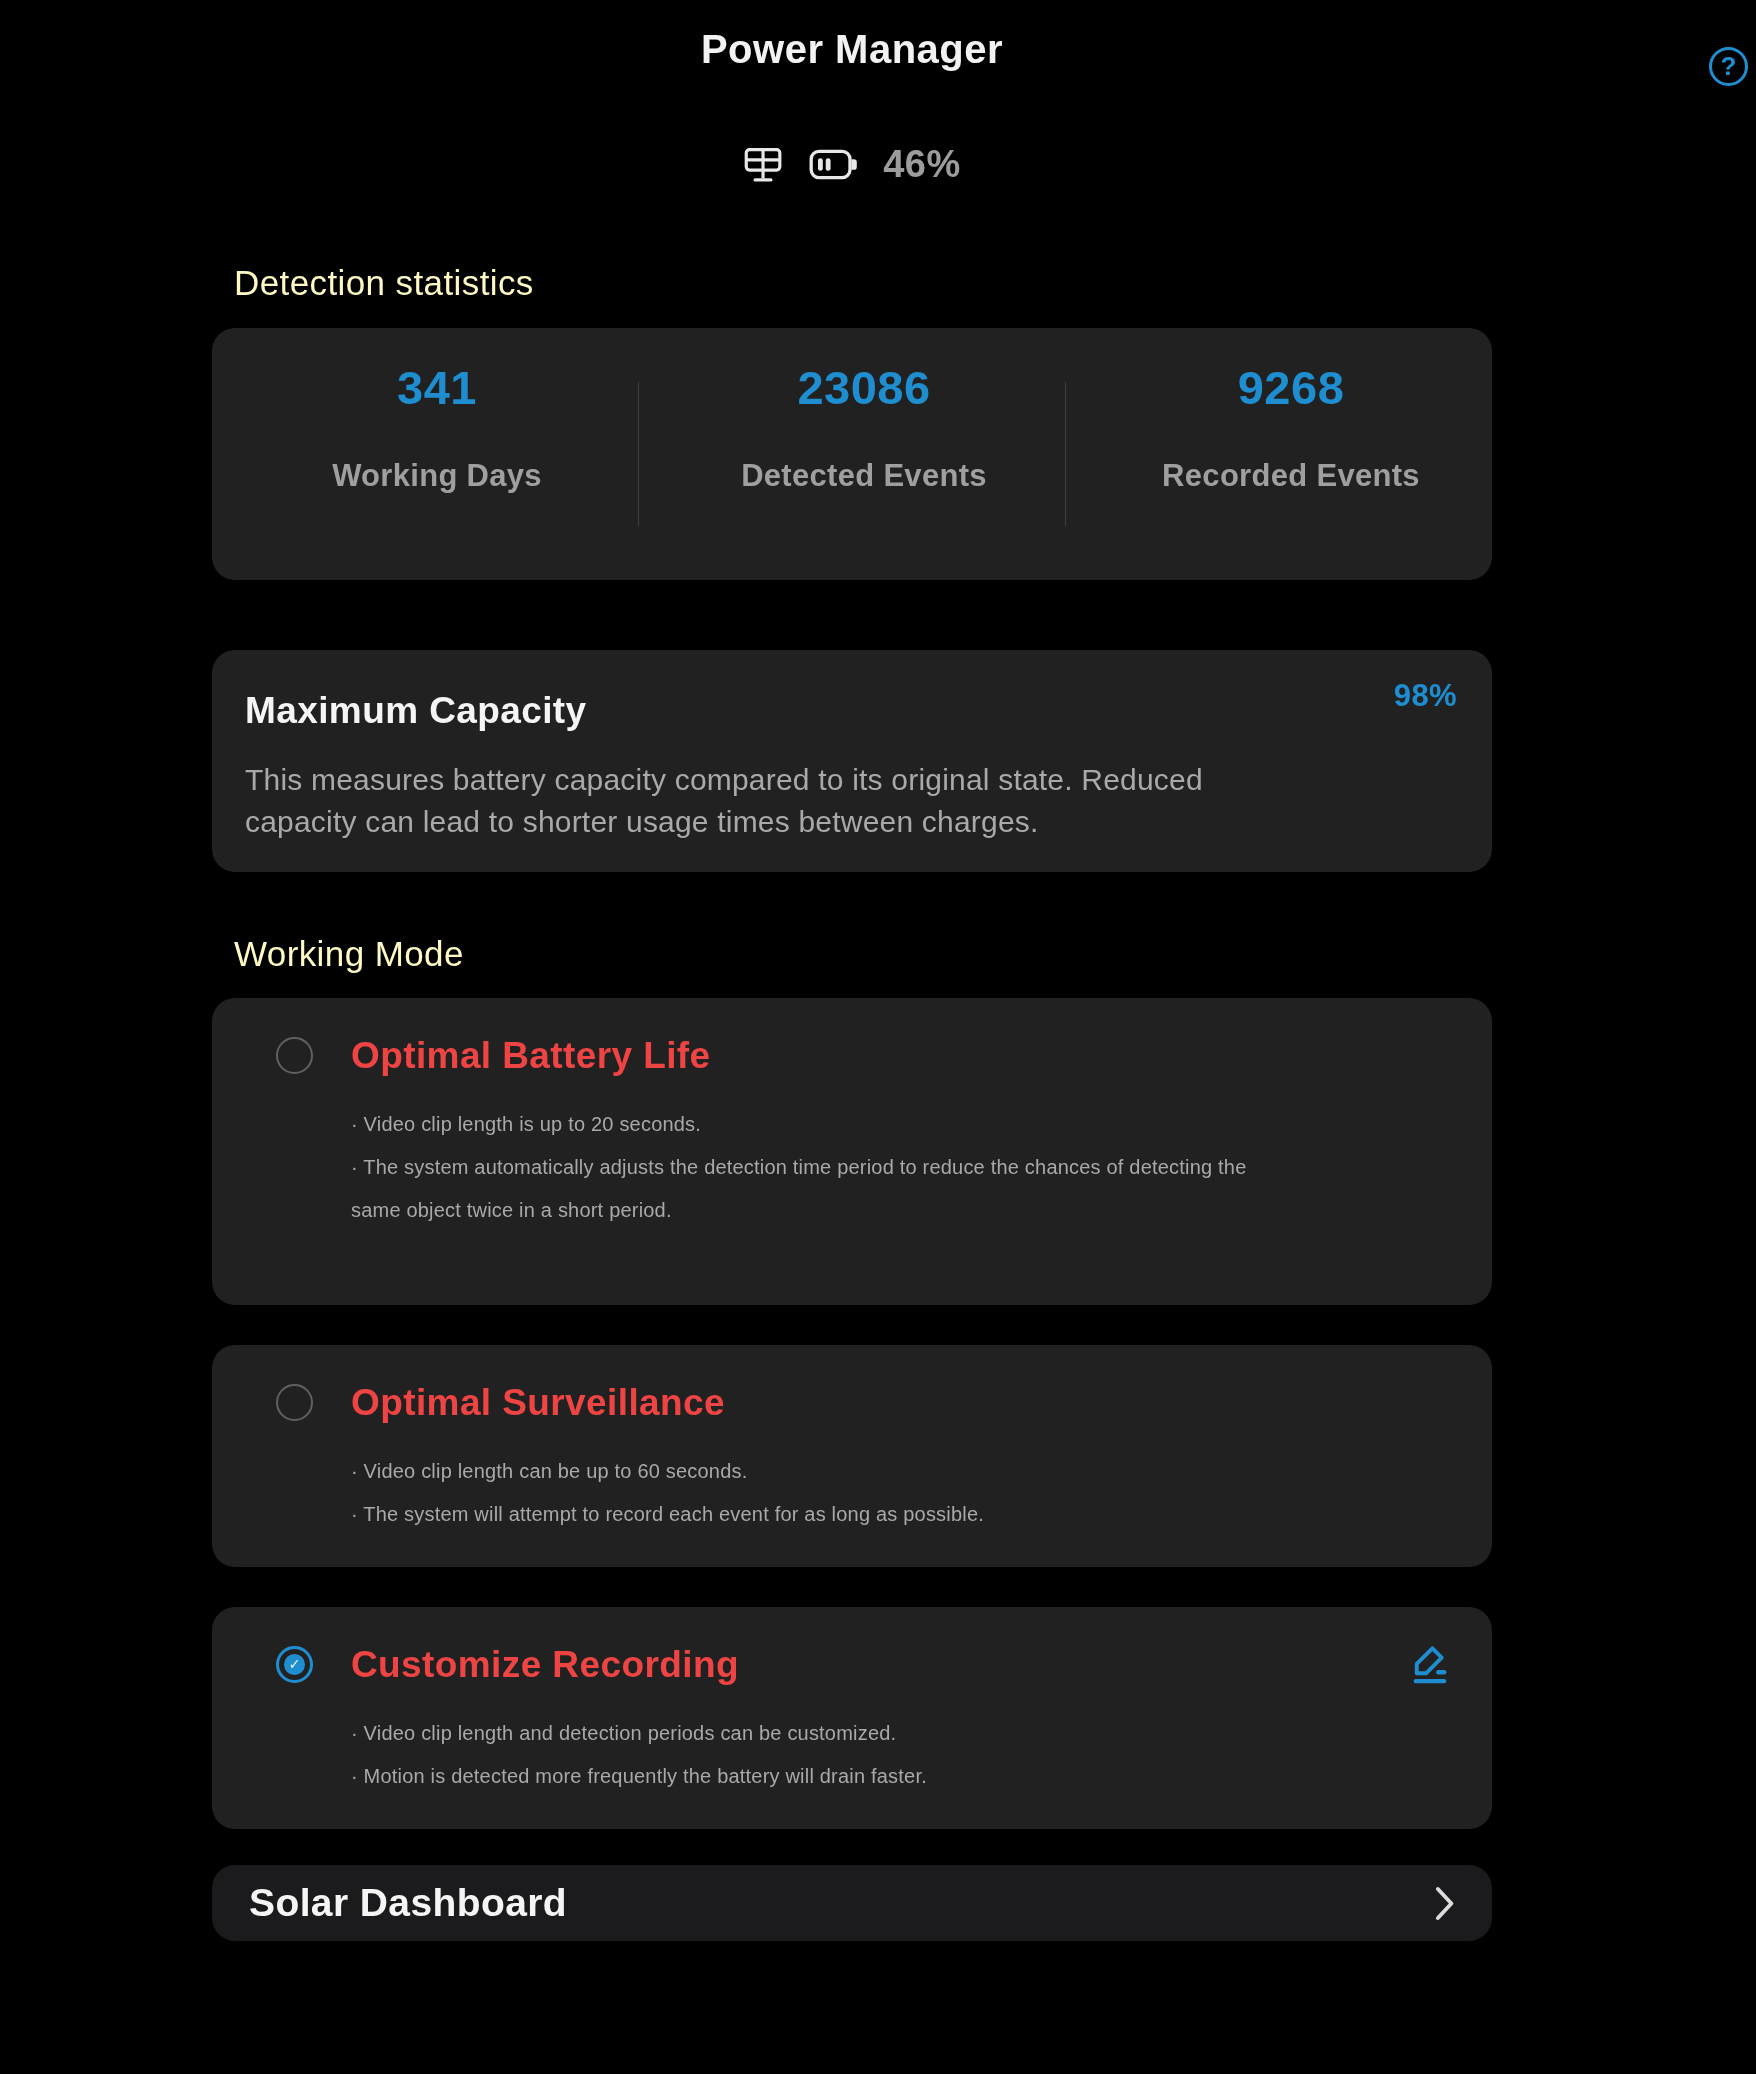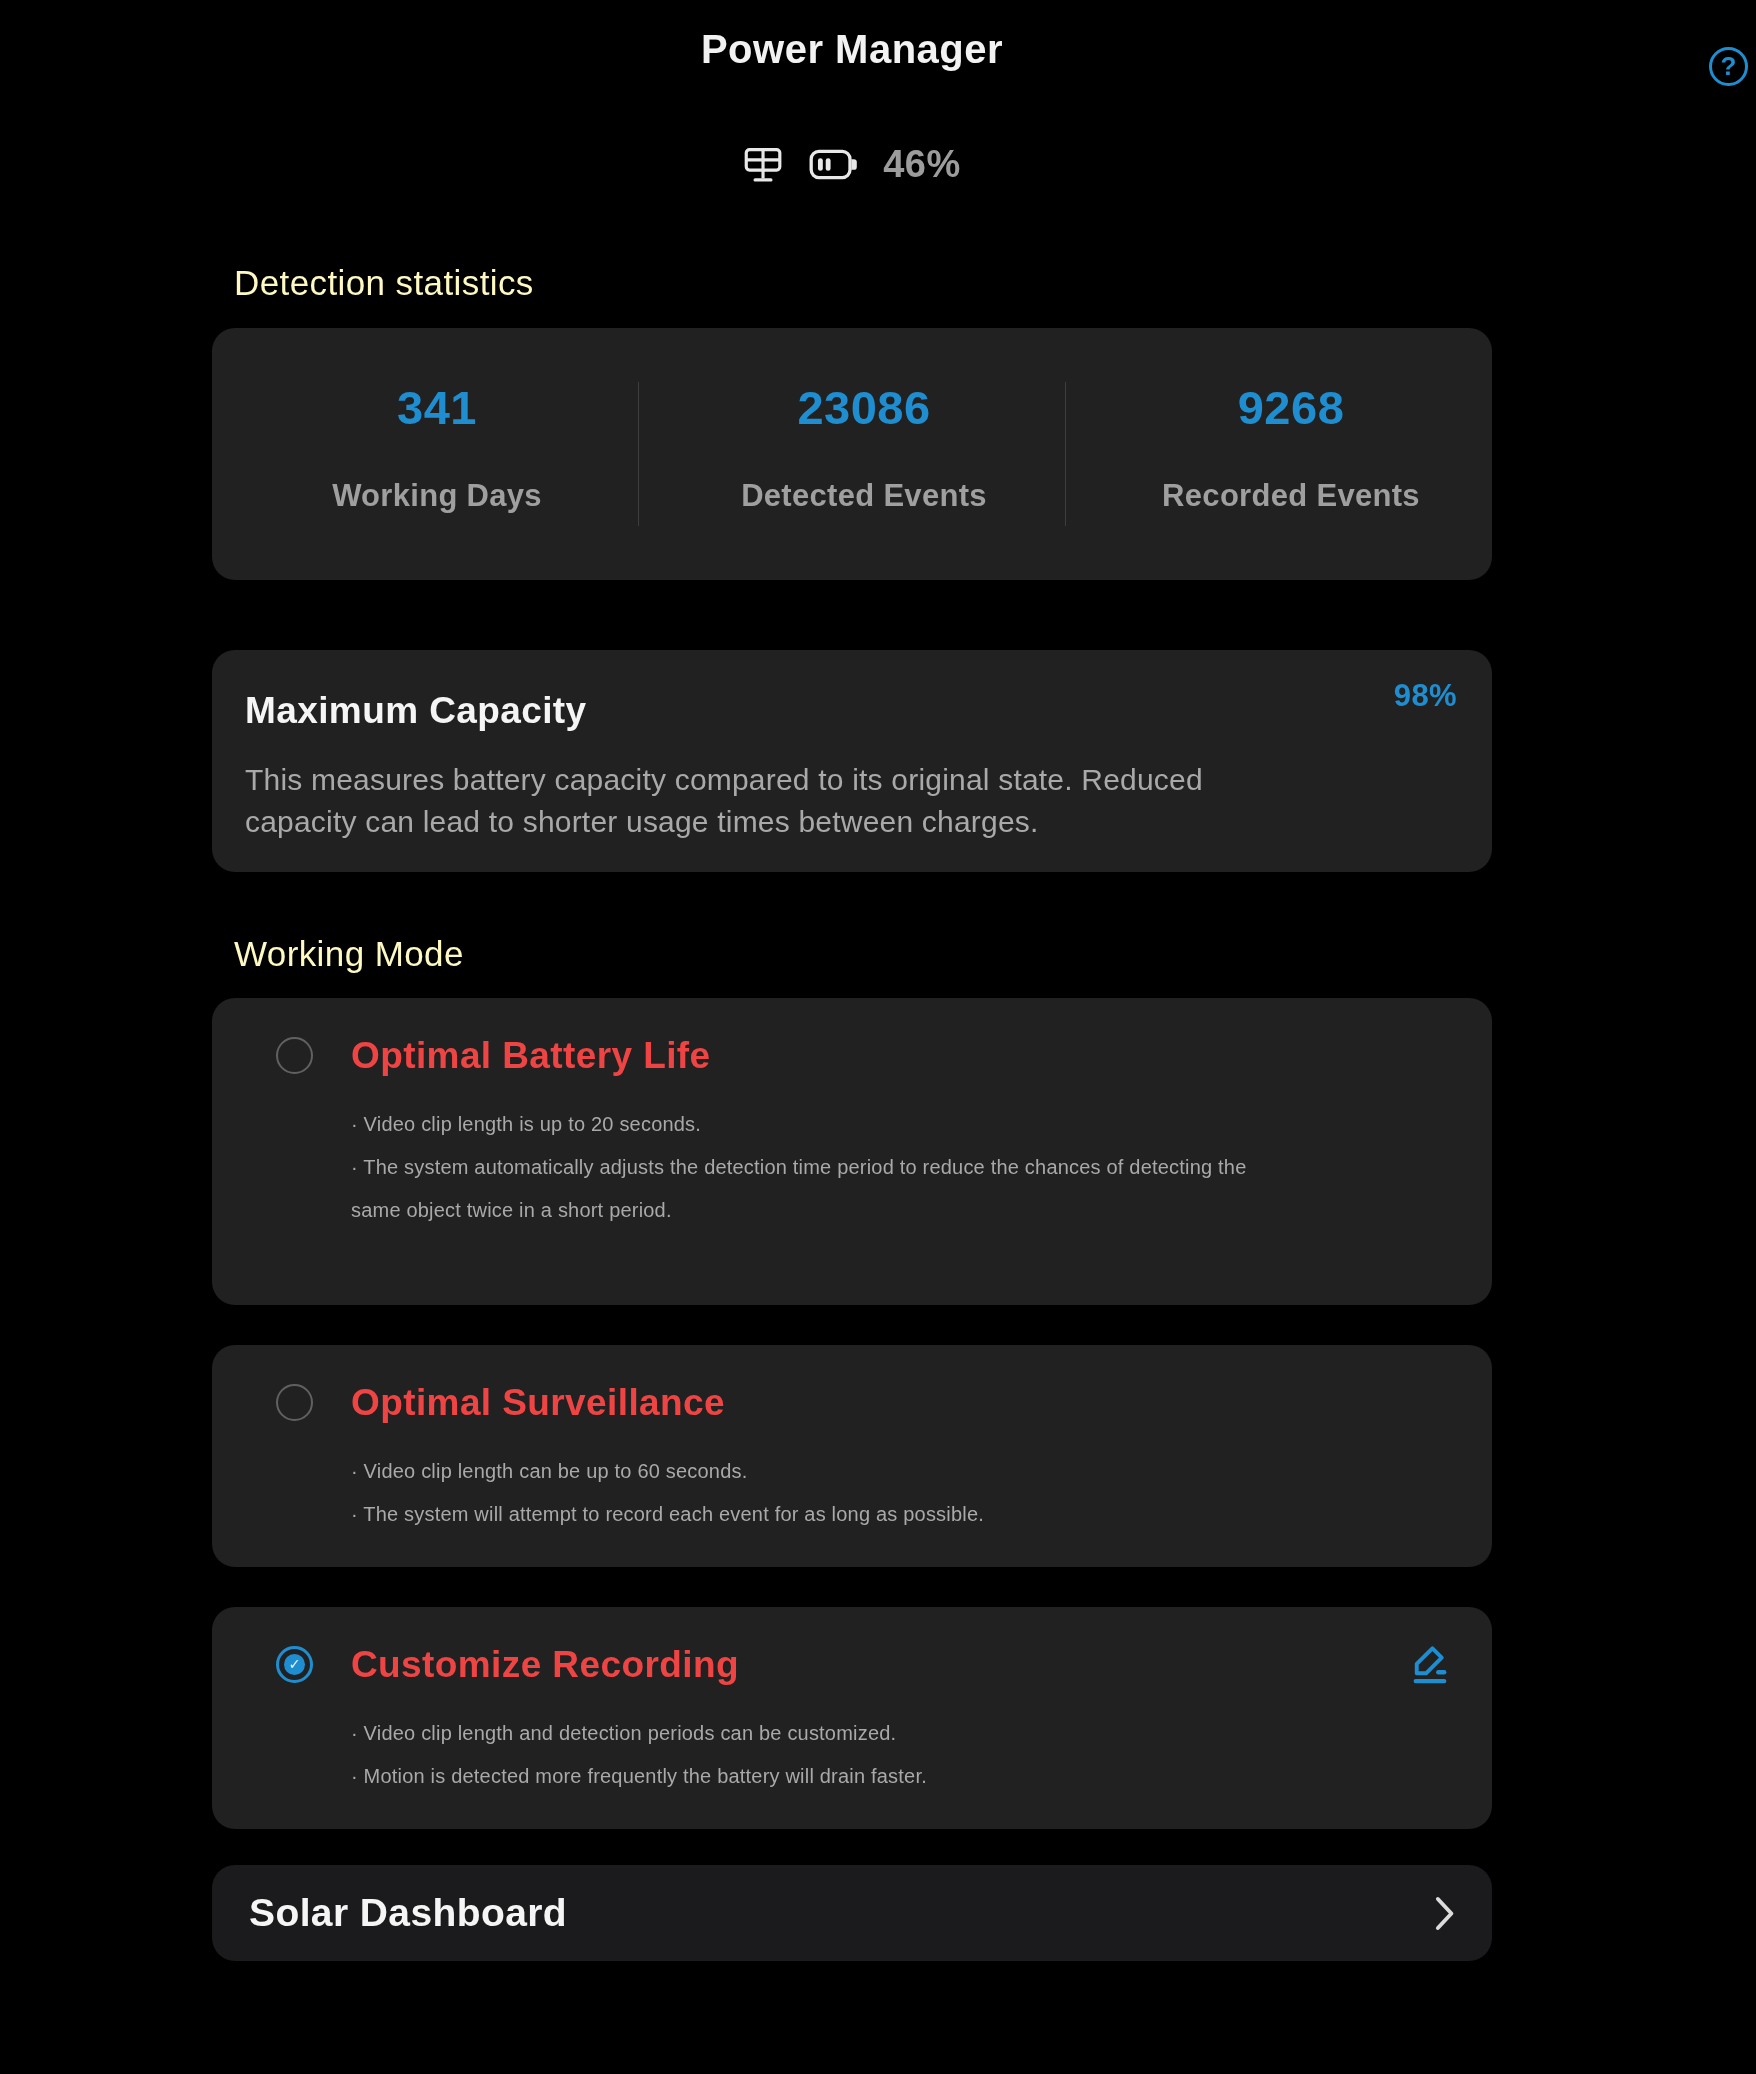--- a/index.html
+++ b/index.html
@@ -43,21 +43,21 @@
 
   
   .card{
     background:#212121;border-radius:23px;box-sizing:border-box;
   }
 
   
   .stats-card{
     margin-top:26px;height:252px;display:flex;align-items:stretch;
   }
-  .stat-col{flex:1;display:flex;flex-direction:column;align-items:center;padding-top:53px;margin-left:24px;}
+  .stat-col{flex:1;display:flex;flex-direction:column;align-items:center;padding-top:33px;margin-left:24px;}
   .stat-value{color:#1f8ed1;font-size:47px;font-weight:700;line-height:54px;letter-spacing:0.5px;}
   .stat-label{margin-top:43px;color:#9f9f9f;font-size:31px;font-weight:600;line-height:35px;letter-spacing:0.3px;}
   .stat-divider{width:1px;background:#3d3d3d;height:144px;margin-top:54px;}
 
   
   .capacity-card{
     margin-top:70px;min-height:219px;position:relative;
     padding:39px 35px 29px 33px;
   }
   .capacity-title{color:#f5f5f5;font-size:37px;font-weight:700;line-height:43px;letter-spacing:0.4px;}
@@ -98,21 +98,21 @@
   .option-desc{margin-top:25px;color:#a9a9a9;font-size:20px;line-height:43px;font-weight:400;letter-spacing:0.2px;max-width:1067px;}
   .option-desc.narrow{max-width:912px;}
   .option-desc p{margin:0;}
 
   .edit-btn{
     position:absolute;top:31px;right:39px;width:49px;height:49px;cursor:pointer;
   }
 
   
   .solar-row{
-    margin-top:36px;height:96px;background:#1b1b1d;border-radius:23px;
+    margin-top:36px;height:76px;background:#1b1b1d;border-radius:23px;
     display:flex;align-items:center;justify-content:space-between;
     padding:0 37px;box-sizing:border-box;cursor:pointer;
   }
   .solar-label{color:#f5f5f5;font-size:39px;font-weight:700;letter-spacing:0.4px;}
   .chevron{display:flex;align-items:center;}
 </style>
 </head>
 <body>
 
 <div class="page">

